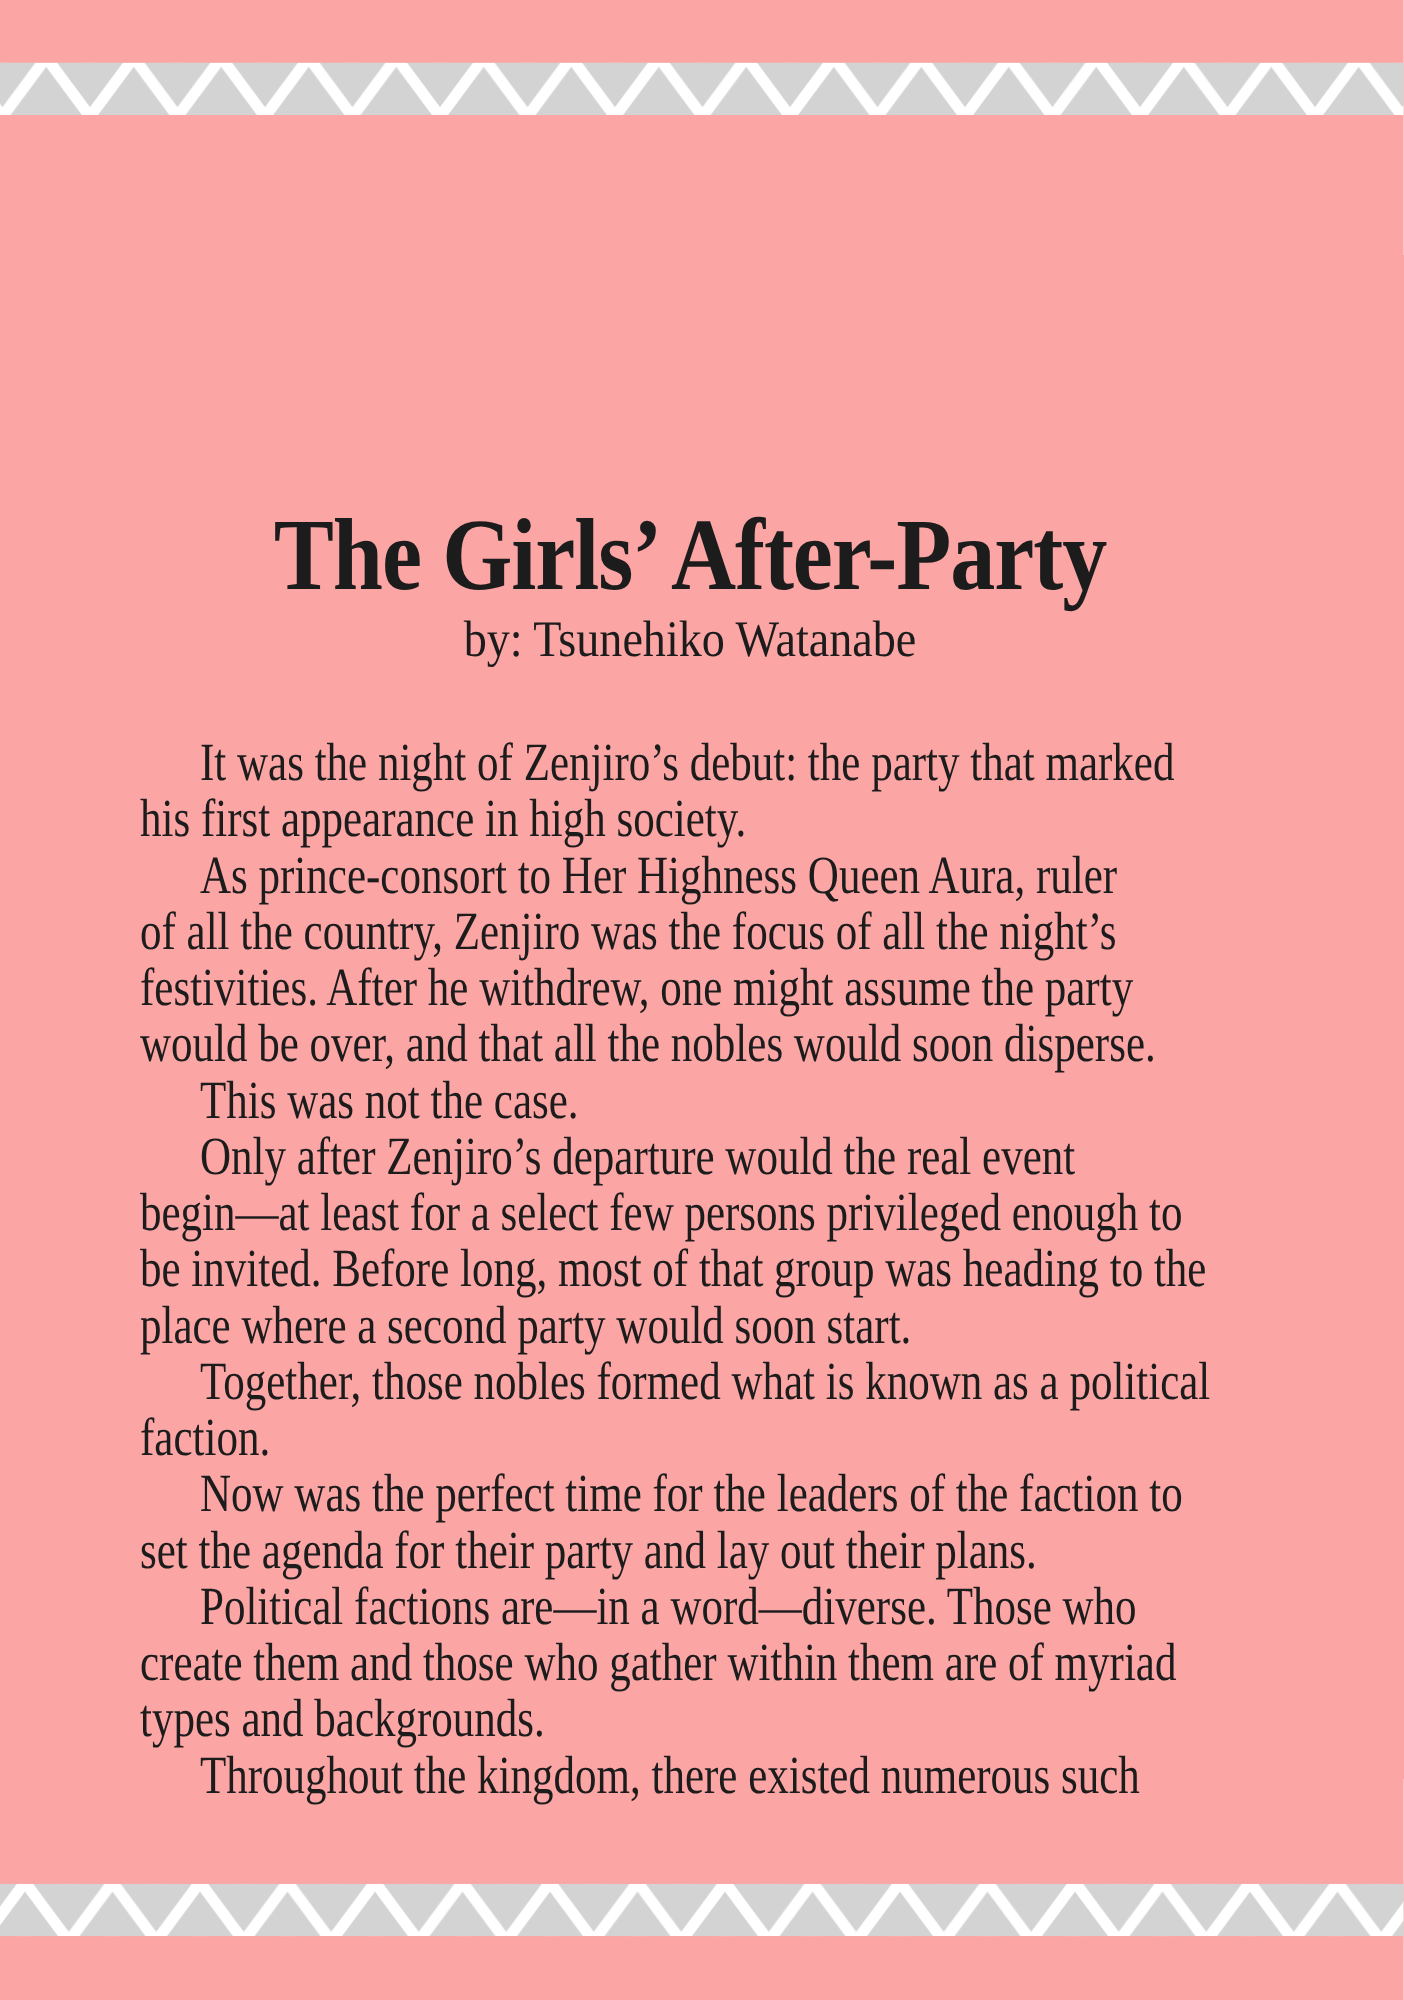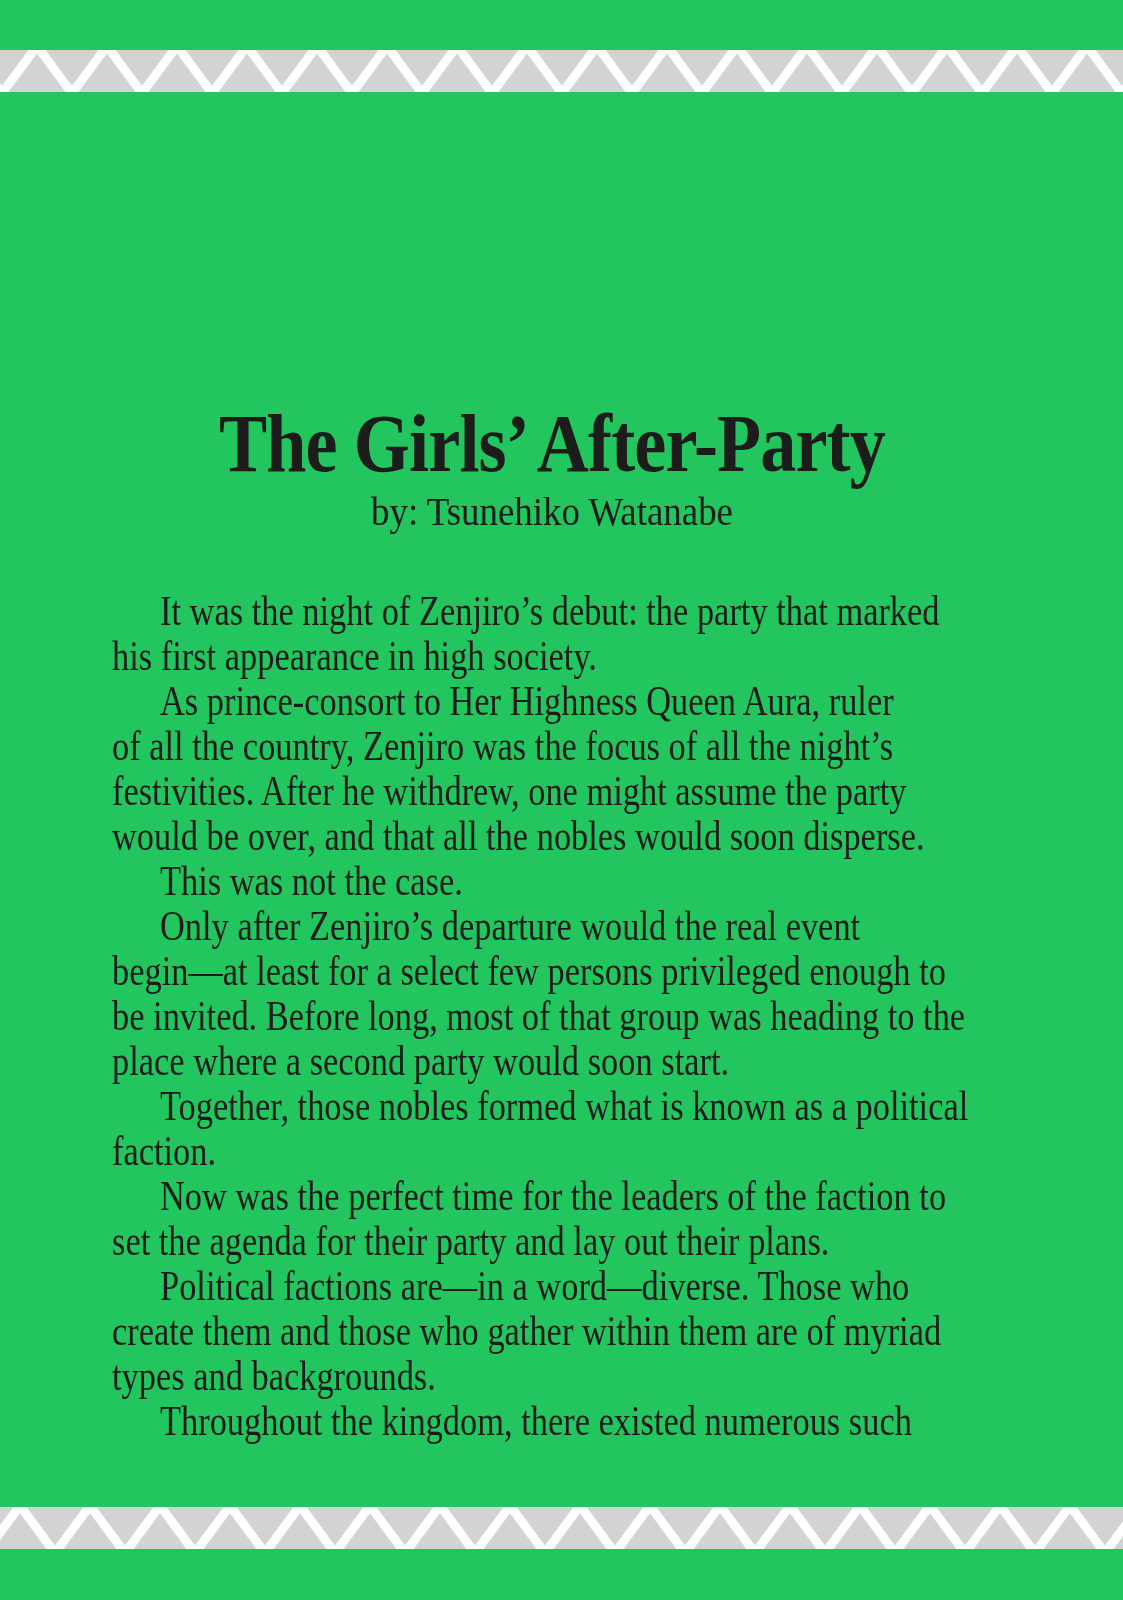--- a/index.html
+++ b/index.html
@@ -7,21 +7,21 @@
     width: 1123px;
     height: 1600px;
     background: #ffffff;
     overflow: hidden;
     font-family: "Liberation Serif", serif;
   }
   .page {
     position: relative;
     width: 1123px;
     height: 1600px;
-    background: #22c55e;
+    background: #fca5a5;
   }
   .band {
     position: absolute;
     left: 0;
     width: 1123px;
     height: 42px;
     display: block;
   }
   .band-top { top: 50px; }
   .band-bottom { top: 1507px; }

